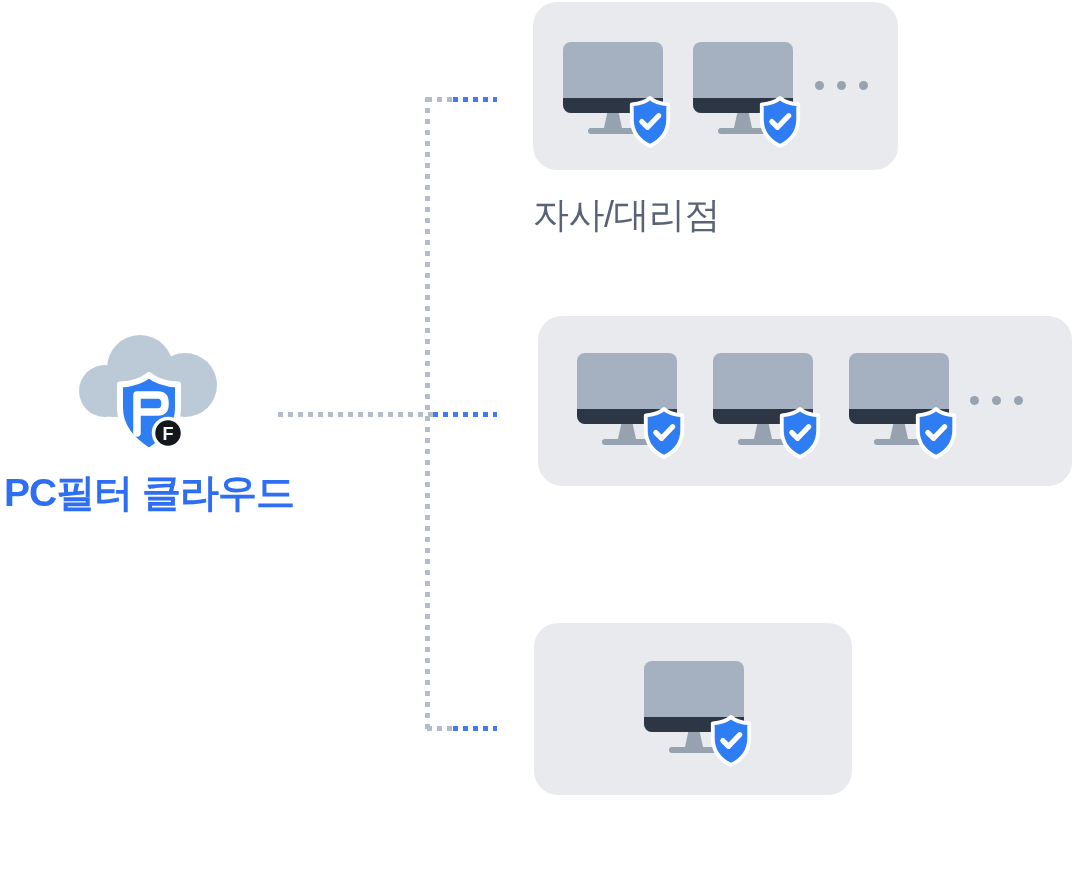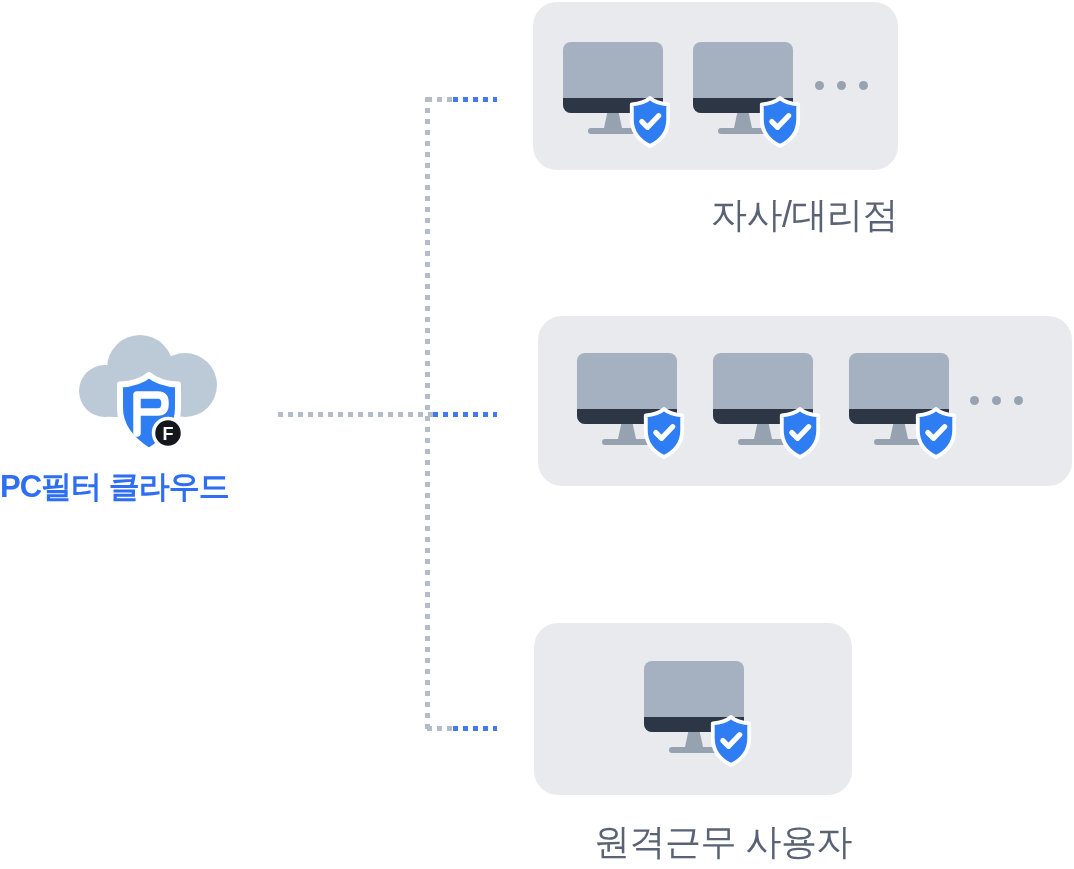--- a/index.html
+++ b/index.html
@@ -10,30 +10,30 @@
   .dot-v{position:absolute;width:5px;
     background-image:repeating-linear-gradient(180deg,#b3bcc8 0 5px,transparent 5px 11px);}
   .dot-h{position:absolute;height:5px;}
   .dot-h.gray{background-image:repeating-linear-gradient(90deg,#b3bcc8 0 5px,transparent 5px 10px);}
   .dot-h.blue{background-image:repeating-linear-gradient(90deg,#4379f2 0 5px,transparent 5px 10px);}
 
   
   .cloud-wrap{position:absolute;left:78px;top:332px;width:186px;height:130px;}
   .cloud-svg{position:absolute;left:0;top:0;}
   .logo-shield-svg{position:absolute;left:34px;top:38px;}
-  .brand-title{position:absolute;left:0;top:466px;width:294px;text-align:left;
-    font-size:31px;font-weight:800;letter-spacing:-1px;color:#2e6ef2;white-space:nowrap;}
+  .brand-title{position:absolute;left:0;top:466px;width:294px;text-align:right;
+    font-size:39px;font-weight:800;letter-spacing:-1px;color:#2e6ef2;white-space:nowrap;}
 
   
   .box{position:absolute;background:#e8eaee;border-radius:24px;}
   .monitors{position:absolute;display:flex;}
   .group-0 .monitors{gap:30px;}
   .group-1 .monitors{gap:36px;}
   .group-2 .monitors{gap:30px;}
-  .group-label{position:absolute;text-align:right;font-size:36px;font-weight:500;
+  .group-label{position:absolute;text-align:left;font-size:36px;font-weight:500;
     color:#5a6375;letter-spacing:-0.5px;white-space:nowrap;}
 
   
   .monitor{position:relative;width:100px;height:108px;flex:0 0 auto;}
   .screen{position:relative;width:100px;height:71px;border-radius:8px;background:#a5b1c0;overflow:hidden;}
   .bezel{position:absolute;left:0;bottom:0;width:100%;height:15px;background:#2d3644;}
   .neck{width:18px;height:15px;margin:0 auto;background:#96a2b0;
     clip-path:polygon(18% 0,82% 0,100% 100%,0 100%);}
   .base{width:50px;height:6px;margin:0 auto;border-radius:3px;background:#96a2b0;}
   .badge{position:absolute;left:64px;top:53px;width:46px;height:54px;}
@@ -161,15 +161,14 @@
       <div class="neck"></div>
       <div class="base"></div>
       <svg class="badge" viewBox="0 0 48 56">
         <path d="M24 3 C 28.5 7 36 9.2 43 9.6 L 43 25 C 43 38.5 35 47.5 24 53 C 13 47.5 5 38.5 5 25 L 5 9.6 C 12 9.2 19.5 7 24 3 Z" fill="#2e7df2" stroke="#ffffff" stroke-width="4" stroke-linejoin="round"></path>
         <path d="M15.5 27.5 L21.5 33.5 L33 21.5" fill="none" stroke="#ffffff" stroke-width="5.5" stroke-linecap="round" stroke-linejoin="round"></path>
       </svg>
     </div>
   </div>
 
   </div>
-  <div class="group-label" style="left:534px;top:818px;width:318px;">원격근무 사용자</div>
 
 </div>
 
 </body></html>

